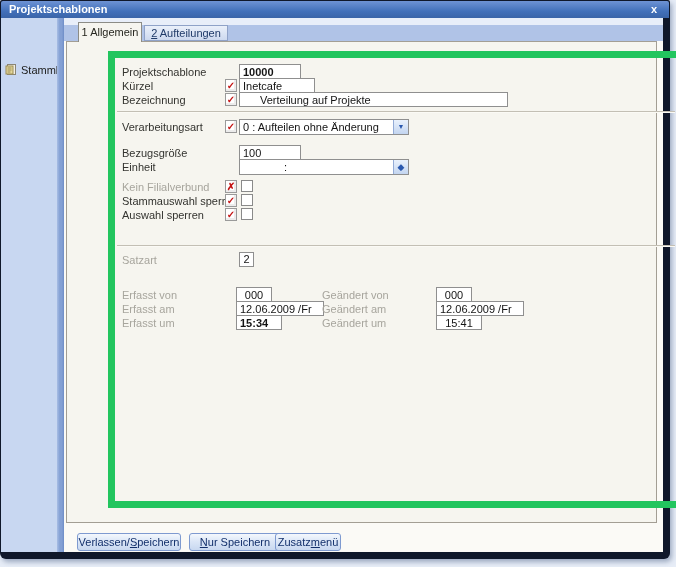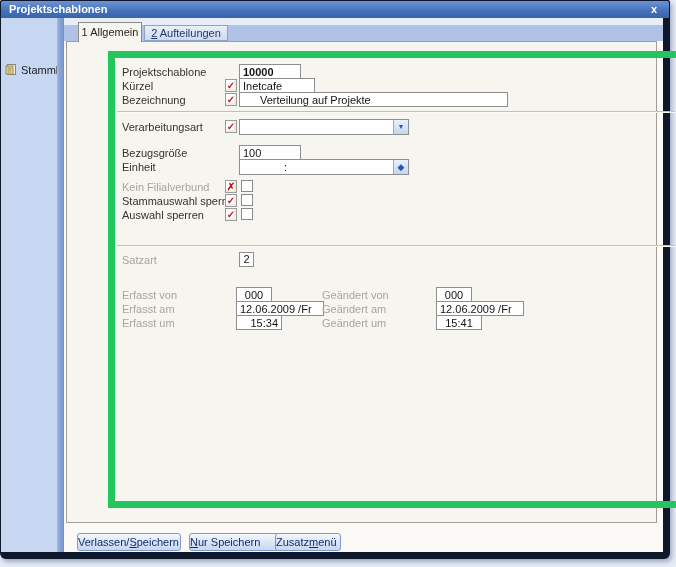--- a/index.html
+++ b/index.html
@@ -121,31 +121,31 @@
 
   
   [data-name="projektschablone-input"]{left:117px;width:62px;font-weight:bold;}
   [data-name="kuerzel-input"]{left:117px;width:76px;}
   [data-name="bezeichnung-input"]{left:117px;width:269px;padding-left:20px;}
   [data-name="bezugsgroesse-input"]{left:117px;width:62px;text-align:left;}
   [data-name="einheit-select"] .combo-text{left:44px;}
   [data-name="satzart-field"]{left:117px;width:15px;text-align:center;padding:0;}
   .f-von{left:114px;width:36px;text-align:center;}
   .f-am{left:114px;width:88px;}
-  .f-um{left:114px;width:46px;text-align:right;}
+  .f-um{left:114px;width:46px;text-align:left;font-weight:bold;}
   .f2-von{left:314px;width:36px;text-align:center;}
   .f2-am{left:314px;width:88px;}
   .f2-um{left:314px;width:46px;text-align:center;}
 
   
   .btn{
     position:absolute;top:515px;height:18px;box-sizing:border-box;
     border:1px solid #7e9ad0;border-radius:3px;
     background:linear-gradient(#f4f8fd,#dce7f7 45%,#c8d8f0);
-    color:#13306b;text-align:left;line-height:16px;cursor:pointer;
+    color:#13306b;text-align:center;line-height:16px;cursor:pointer;
     font-family:"Liberation Sans",sans-serif;font-size:11px;
   }
   [data-name="save-exit-button"]{left:13px;width:104px;}
   [data-name="save-only-button"]{left:125px;width:92px;}
   [data-name="extras-menu-button"]{left:211px;width:66px;}
 </style>
 </head>
 <body>
 
 <div data-name="window">
@@ -200,20 +200,21 @@
             <span class="mand" data-name="mandatory-check-icon">✓</span>
             <input class="field" data-name="bezeichnung-input" readonly="" value="Verteilung auf Projekte" style="">
           </div>
 
           <div class="sep" data-name="separator-1"></div>
 
           <div class="gb-row" data-name="row-verarbeitungsart">
             <span class="lbl" data-name="verarbeitungsart-label">Verarbeitungsart</span>
             <span class="mand" data-name="mandatory-check-icon">✓</span>
             <div class="combo" data-name="verarbeitungsart-select">
+              <span class="combo-text" data-name="verarbeitungsart-value">0 : Aufteilen ohne Änderung</span>
               <span class="combo-btn" data-name="dropdown-arrow-button">
                   <span class="arrow" data-name="chevron-down-icon">▼</span>
                 </span>
             </div>
           </div>
 
           <div class="gb-row" data-name="row-bezugsgroesse">
             <span class="lbl" data-name="bezugsgroesse-label">Bezugsgröße</span>
             <input class="field" data-name="bezugsgroesse-input" readonly="" value="100" style="">
           </div>

